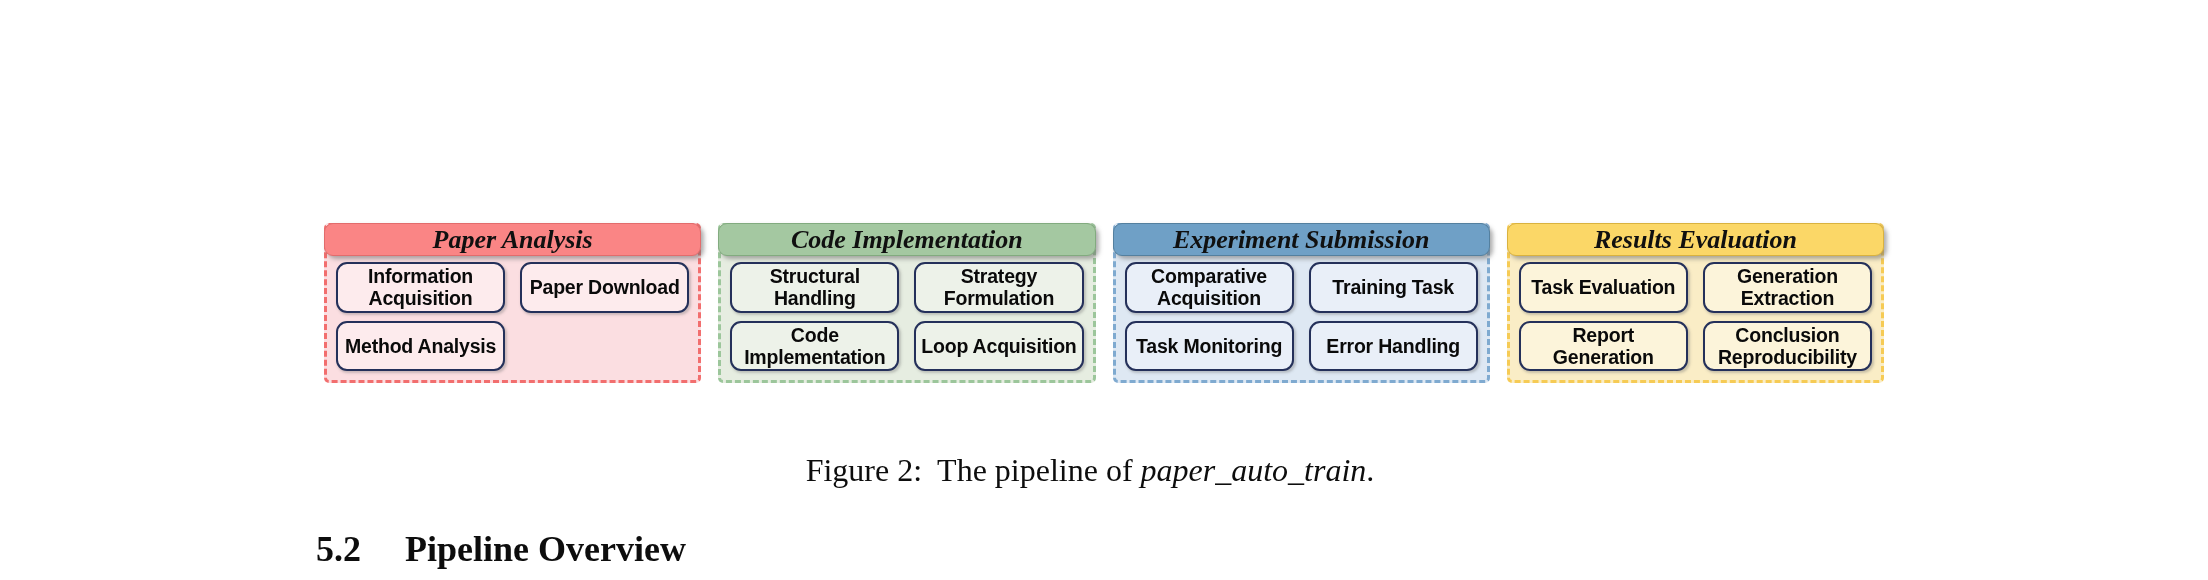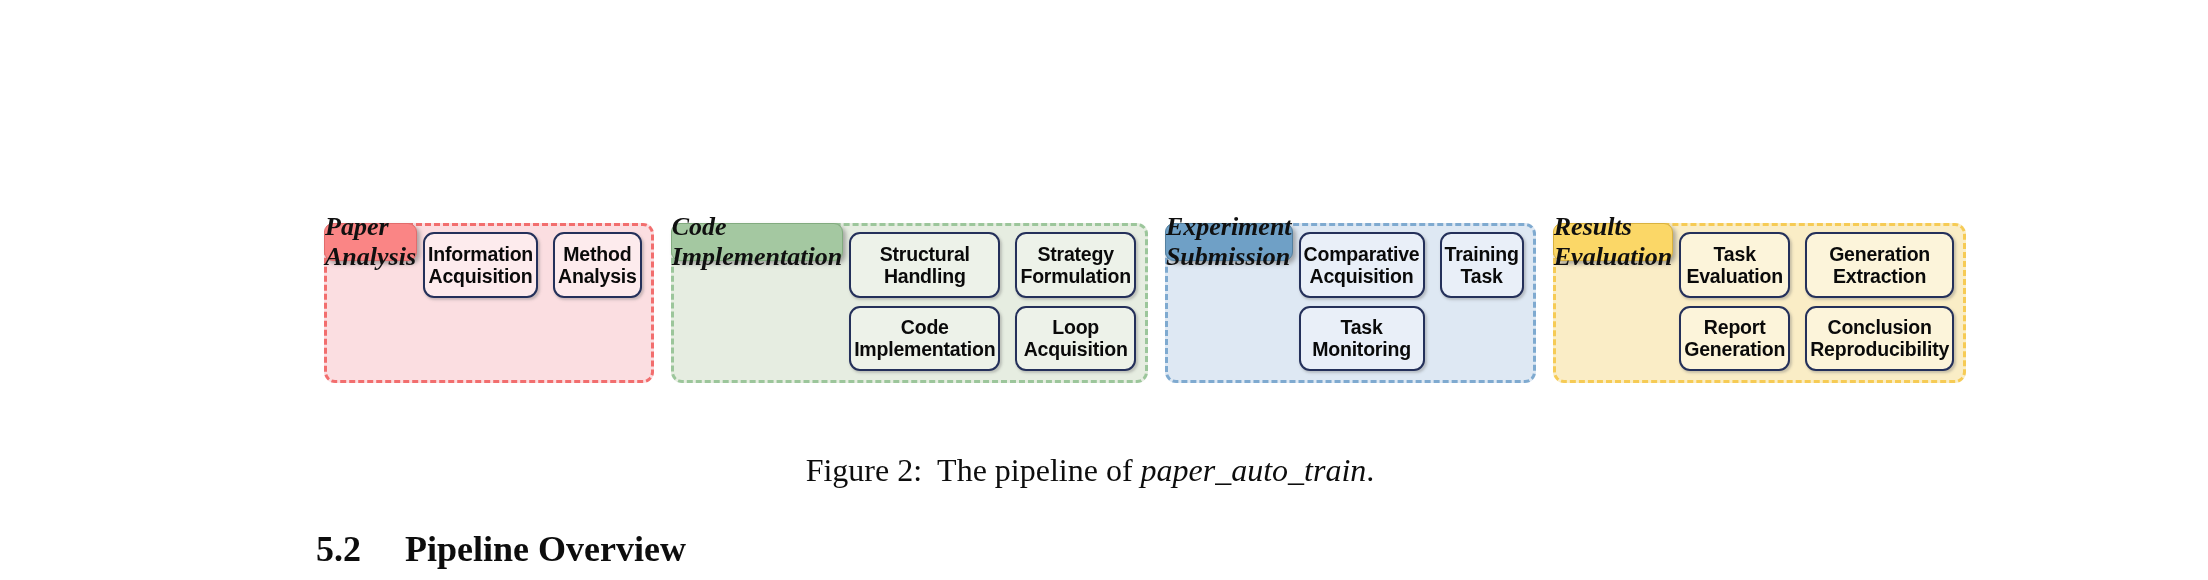--- a/index.html
+++ b/index.html
@@ -19,22 +19,23 @@
     display: flex;
     gap: 17px;
   }
 
   .panel {
     flex: 1 1 0;
     position: relative;
     box-sizing: border-box;
     border: 3px dashed var(--dash);
     background: var(--body);
-    border-radius: 11px;
+    border-radius: 5px;
     display: flex;
+    flex-direction: column;
   }
 
   .panel-header {
     box-sizing: border-box;
     margin: -3px -3px 0 -3px;
     height: 38px;
     background: var(--header);
     border: 1px solid var(--header-border);
     border-radius: 9px;
     box-shadow: 3px 3px 4px rgba(110,110,110,0.55);
@@ -110,20 +111,21 @@
 <body>
 
 <div class="figure-row">
 
   <div class="panel" style="--header: #FA8585; --header-border: #E26C6C; --dash: #F26E6E; --body: #FBDEE1; --box: #FDEBED;">
     <div class="panel-header">
       <span>Paper Analysis</span>
     </div>
     <div class="panel-body">
       <div class="stage-box">Information Acquisition</div>
+      <div class="stage-box">Paper Download</div>
       <div class="stage-box">Method Analysis</div>
     </div>
   </div>
 
   <div class="panel" style="--header: #A4C8A1; --header-border: #82AB7F; --dash: #9CC69B; --body: #E6EDE1; --box: #EDF2E9;">
     <div class="panel-header">
       <span>Code Implementation</span>
     </div>
     <div class="panel-body">
       <div class="stage-box">Structural Handling</div>
@@ -134,20 +136,21 @@
   </div>
 
   <div class="panel" style="--header: #6FA0C6; --header-border: #54809F; --dash: #7FAAD0; --body: #DEE8F3; --box: #E9EFF8;">
     <div class="panel-header">
       <span>Experiment Submission</span>
     </div>
     <div class="panel-body">
       <div class="stage-box">Comparative Acquisition</div>
       <div class="stage-box">Training Task</div>
       <div class="stage-box">Task Monitoring</div>
+      <div class="stage-box">Error Handling</div>
     </div>
   </div>
 
   <div class="panel" style="--header: #FBD767; --header-border: #D9B23F; --dash: #F6CB55; --body: #FAEDC6; --box: #FCF4DA;">
     <div class="panel-header">
       <span>Results Evaluation</span>
     </div>
     <div class="panel-body">
       <div class="stage-box">Task Evaluation</div>
       <div class="stage-box">Generation Extraction</div>

